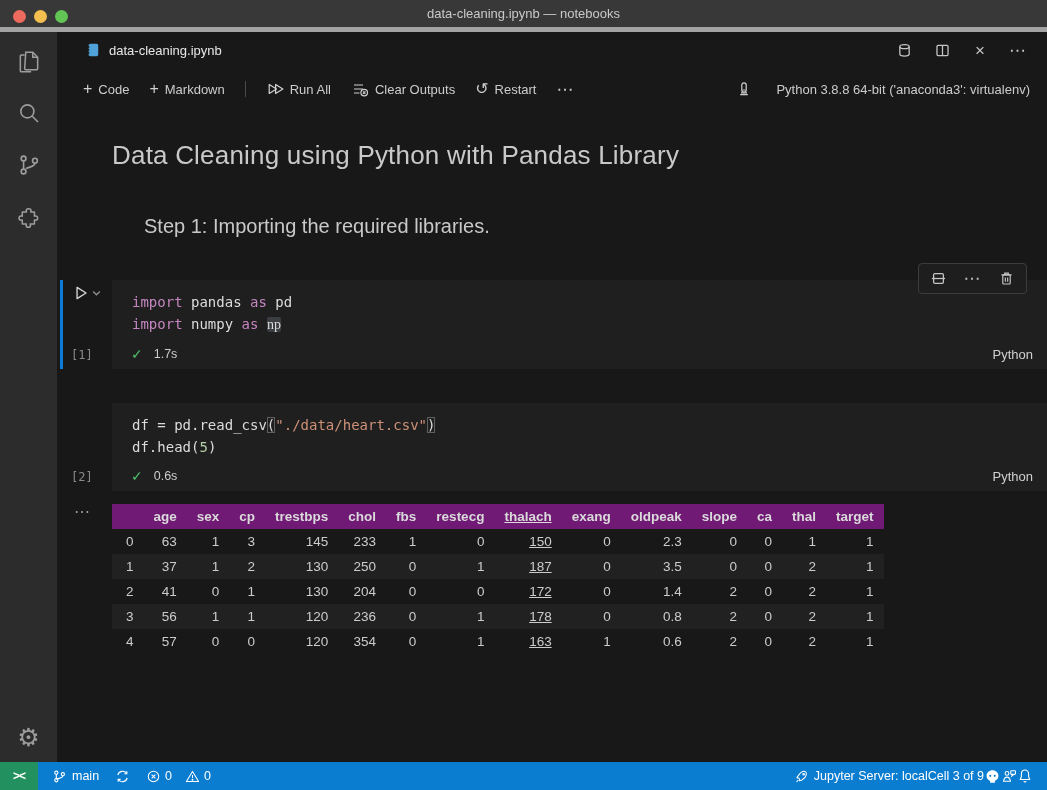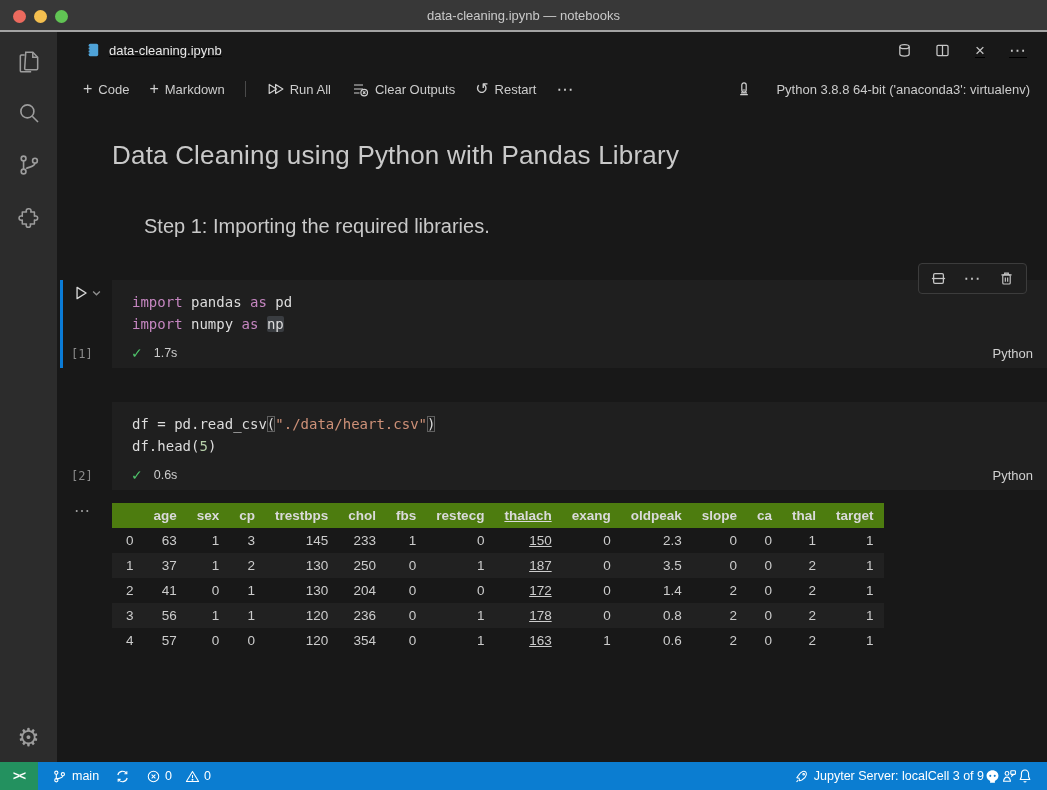--- a/index.html
+++ b/index.html
@@ -2,40 +2,40 @@
 <html><head>
 <meta charset="utf-8">
 <style>
   * { margin:0; padding:0; box-sizing:border-box; }
   html,body { width:1047px; height:790px; overflow:hidden; background:#181818;
               font-family:"Liberation Sans", sans-serif; }
   .window { position:relative; width:1047px; height:790px; background:#181818; }
 
   
   .titlebar { height:32px; background:#383838; display:flex; align-items:center;
-              justify-content:center; position:relative; border-bottom:2px solid #a3a3a3; }
+              justify-content:center; position:relative; border-bottom:5px solid #a3a3a3; }
   .traffic { position:absolute; left:13px; top:10px; display:flex; gap:8px; }
   .traffic span { width:13px; height:13px; border-radius:50%; display:block; }
   .tl-red{background:#ec6a5e;} .tl-yellow{background:#f4bf4f;} .tl-green{background:#61c454;}
   .win-title { color:#c9c9c9; font-size:13px; font-weight:500; }
 
   
   .main { display:flex; height:730px; }
 
   .activitybar { width:57px; background:#2c2c2c; display:flex; flex-direction:column;
                  align-items:center; padding:16px 0 12px 0; gap:26px; flex-shrink:0; }
   .activitybar .ab-icon { width:26px; height:26px; color:#9d9d9d; display:flex;
                           align-items:center; justify-content:center; cursor:pointer; }
   .ab-spacer { flex:1; }
   .gear-glyph { font-size:25px; color:#9d9d9d; line-height:1; }
 
   .editor { flex:1; display:flex; flex-direction:column; background:#181818; min-width:0; }
 
   
-  .tabrow { height:36px; display:flex; align-items:center; padding:0 20px 0 28px;text-decoration:underline; }
+  .tabrow { height:36px; display:flex; align-items:center; padding:0 20px 0 28px; }
   .tab { display:flex; align-items:center; gap:8px; color:#e8e8e8; font-size:13px; }
   .tab-actions { margin-left:auto; display:flex; align-items:center; gap:20px; color:#c5c5c5; }
   .tab-actions .ticon { width:18px; height:18px; display:flex; align-items:center; justify-content:center; cursor:pointer; }
   .close-glyph { font-size:17px; line-height:1; }
   .more-glyph { font-size:17px; line-height:1; letter-spacing:1px; }
 
   
   .nbtoolbar { height:42px; display:flex; align-items:center; padding:0 17px 0 18px;
                color:#cccccc; font-size:13px; gap:4px; }
   .tb-btn { display:flex; align-items:center; gap:6px; padding:4px 8px; border-radius:4px; cursor:pointer; white-space:nowrap; }
@@ -57,40 +57,40 @@
   .exec-count { position:absolute; bottom:7px; left:14px; font-family:"DejaVu Sans Mono", monospace;
                 font-size:12px; color:#8a8a8a; }
   .cell-box { flex:1; background:#1f1f1f; min-width:0; }
   .code-area { padding:11px 0 3px 20px; font-family:"DejaVu Sans Mono", monospace;
                font-size:14px; line-height:22px; color:#d7d7d7; }
   .code-line { white-space:pre; }
   .tok-kw { color:#c586c0; }
   .tok-pl { color:#dcdcdc; }
   .tok-str { color:#ce9178; }
   .tok-num { color:#b5cea8; }
-  .tok-hl { color:#dcdcdc; background:#3a3d41; border-radius:2px; }
+  .tok-hl { color:#dcdcdc; background:#3a3d41; border-radius:2px;font-family:Liberation Serif, serif; }
   .tok-bm { color:#dcdcdc; outline:1px solid #5f5f5f; outline-offset:-1px; }
   .cell-status { display:flex; align-items:center; height:30px; padding:0 14px 0 19px;
                  font-size:12.5px; color:#cccccc; }
   .check-glyph { color:#4fc26a; font-size:14px; margin-right:11px; }
   .cell-lang { margin-left:auto; font-size:13px; color:#d0d0d0; cursor:pointer; }
 
   
   .cell-toolbar { position:absolute; top:-17px; right:20px; display:flex; align-items:center; gap:17px;
                   background:#1e1e1e; border:1px solid #3c3c3c; border-radius:4px;
                   padding:6px 11px; z-index:3; color:#c5c5c5; }
   .cell-toolbar .ct-icon { width:17px; height:17px; display:flex; align-items:center; justify-content:center; cursor:pointer; }
 
   
   .output { display:flex; margin-top:13px; }
   .output-gutter { width:55px; flex-shrink:0; position:relative; }
   .output-more { position:absolute; top:-2px; left:17px; color:#9a9a9a; font-size:16px;
                  letter-spacing:1px; cursor:pointer; }
   table.df { border-collapse:collapse; font-size:13.5px; color:#cccccc; }
-  table.df th { background:#4d7c0f; font-weight:700; color:#dadada; }
+  table.df th { background:#701a75; font-weight:700; color:#dadada; }
   table.df th, table.df td { text-align:right; padding:5px 10px; white-space:nowrap; }
   table.df tbody tr:nth-child(even) { background:#212121; }
   table.df td:first-child, table.df th:first-child { padding-left:14px; }
   
   .c0{min-width:14px;} .c1{min-width:30px;} .c2{min-width:30px;} .c3{min-width:22px;}
   .c4{min-width:62px;} .c5{min-width:36px;} .c6{min-width:26px;} .c7{min-width:58px;}
   .c8{min-width:56px;text-decoration:underline;} .c9{min-width:42px;} .c10{min-width:58px;} .c11{min-width:42px;}
   .c12{min-width:24px;} .c13{min-width:30px;} .c14{min-width:48px;}
 
   

